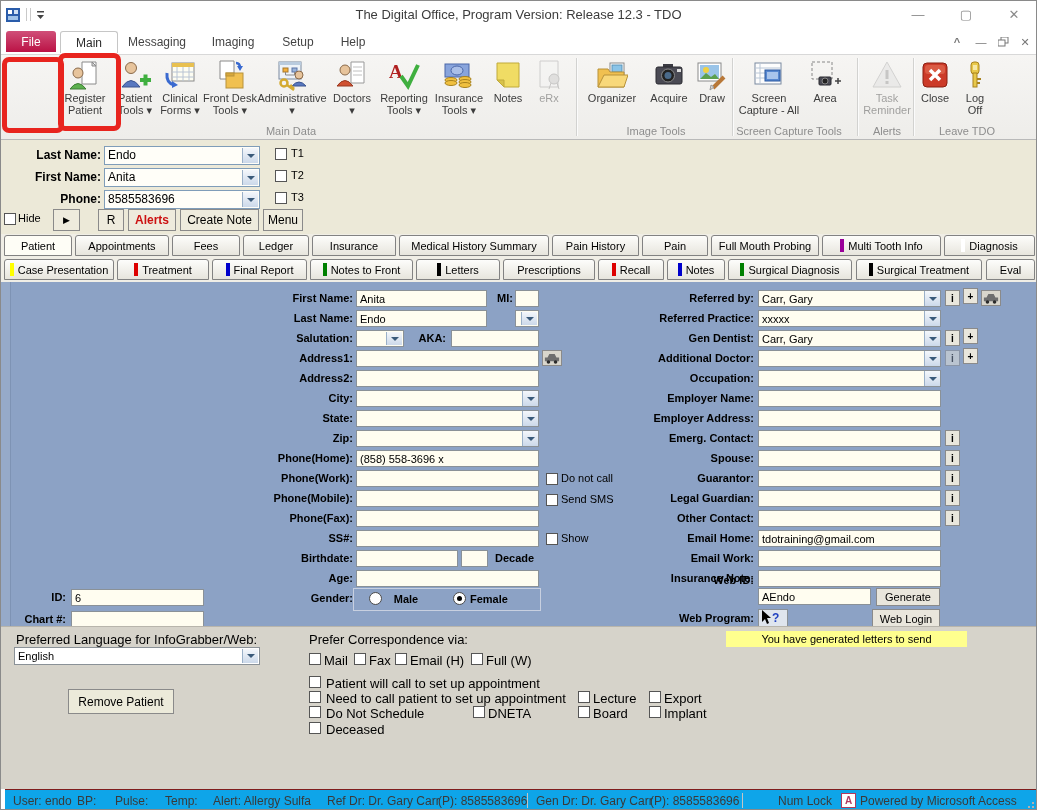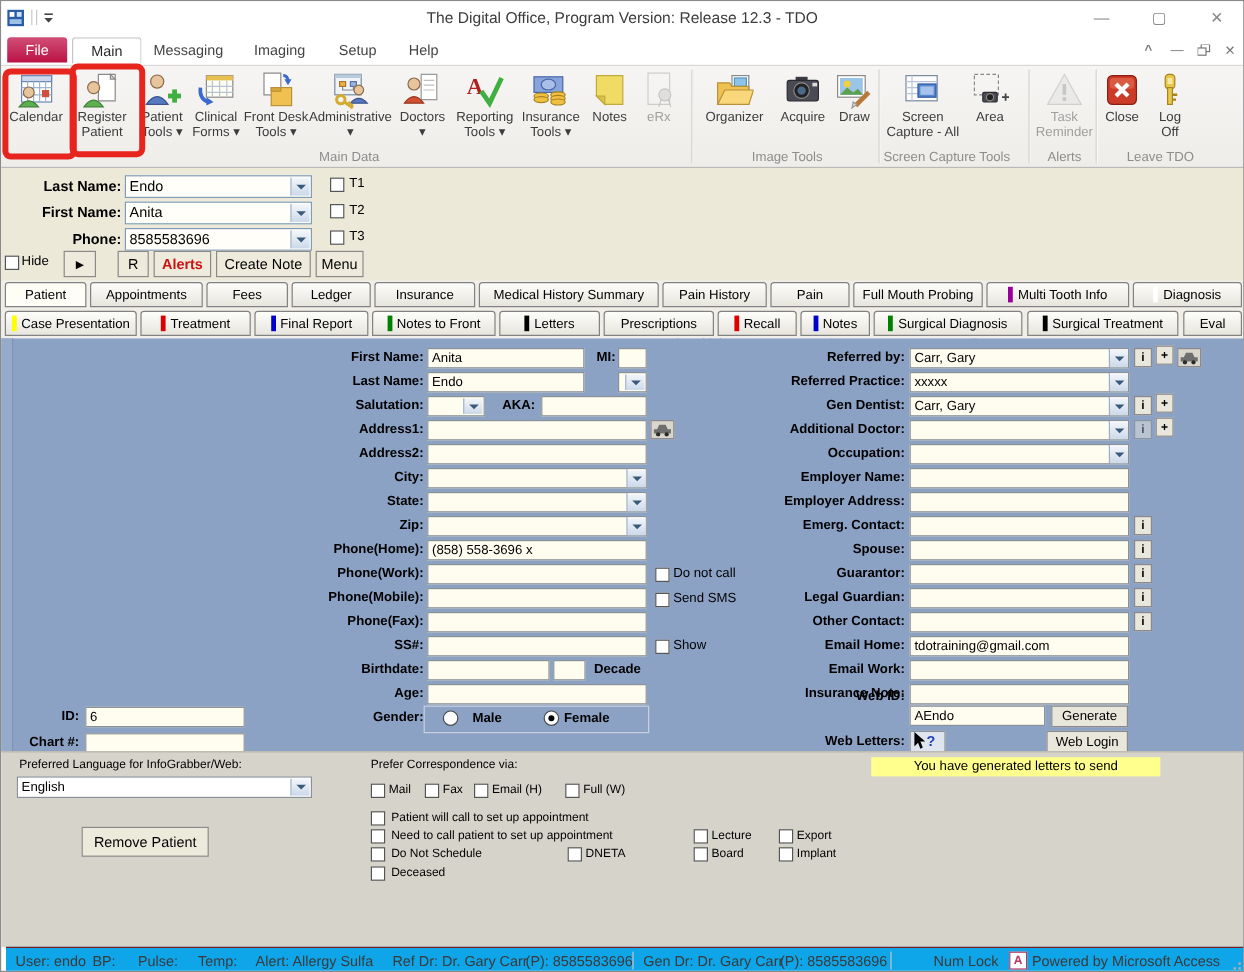--- a/index.html
+++ b/index.html
@@ -81,21 +81,21 @@
   .picbox{position:absolute;left:30px;top:64px;width:182px;height:135px;background:#e5e4e2;border:1px solid #aeaeae;
     box-sizing:border-box;font-size:11px;color:#1a1a1a;display:flex;align-items:center;justify-content:center;
     text-align:center;padding:8px 14px;line-height:14px;}
   .rad{position:absolute;width:13px;height:13px;border-radius:50%;background:#fff;border:1px solid #4a4a4a;box-sizing:border-box;}
   .rad.on::after{content:"";position:absolute;left:3px;top:3px;width:5px;height:5px;border-radius:50%;background:#000;}
   .gbtn{position:absolute;background:#e9e6dc;border:1px solid #8a8a8a;box-sizing:border-box;font-size:11px;color:#000;
     display:flex;align-items:center;justify-content:center;}
 
   
   .bottom{position:absolute;left:0;top:625px;width:100%;height:163px;background:#d6d3ca;border-top:1px solid #b8b5ac;box-sizing:border-box;}
-  .blbl{position:absolute;font-size:10px;color:#000;white-space:nowrap;}
+  .blbl{position:absolute;font-size:13px;color:#000;white-space:nowrap;}
   .notice{position:absolute;left:725px;top:4px;width:241px;height:16px;background:#ffff8e;font-size:11px;color:#000;
     display:flex;align-items:center;justify-content:center;}
 
   
   .statusbar{position:absolute;left:4px;top:788px;width:100%;height:22px;background:#0ea5e9;border-top:1px solid #7f1d1d;box-sizing:border-box;}
   .st{position:absolute;top:4px;font-size:12px;color:#3a3a3a;white-space:nowrap;}
   .stsep{position:absolute;top:3px;width:1px;height:15px;background:#c4c4c4;}
   .abadge{position:absolute;top:3px;width:13px;height:13px;border:1px solid #b13a5e;color:#b13a5e;background:#fff;
     font-size:10px;font-weight:bold;display:flex;align-items:center;justify-content:center;}
   .grip{position:absolute;right:2px;top:8px;width:10px;height:10px;}
@@ -138,31 +138,20 @@
       <svg width="11" height="10">
           <rect x="3" y="0" width="7" height="6" fill="none" stroke="#777"></rect>
           <rect x="0" y="3" width="7" height="6" fill="#fff" stroke="#777"></rect>
         </svg>
     </div>
     <div class="mdi" style="left:1016px;width:16px">✕</div>
   </div>
 
   <div class="ribbon">
 
-    <div class="ritem" style="left:2px;width:54px">
-      <svg class="ric" viewBox="0 0 32 32">
-        <rect x="4" y="4" width="25" height="22" fill="#fff" stroke="#6a87b4"></rect>
-          <rect x="4" y="4" width="25" height="5" fill="#cdd9ea" stroke="#6a87b4"></rect>
-        <path d="M9 9V26 M14 9V26 M19 9V26 M24 9V26 M4 14H29 M4 20H29" stroke="#9fb4cf" fill="none"></path>
-        <rect x="21" y="16" width="6" height="6" fill="#d05040"></rect>
-        <circle cx="10" cy="18" r="4.5" fill="#e7c49c" stroke="#8a6a4a"></circle>
-          <path d="M2 30 Q10 20 18 30 Z" fill="#5cb04e" stroke="#3f7e36"></path>
-      </svg>
-      <span>Calendar</span><br><span></span>
-    </div>
     <div class="ritem" style="left:58px;width:52px">
       <svg class="ric" viewBox="0 0 32 32">
         <path d="M13 3 H27 V25 H13 Z" fill="#fff" stroke="#8a8a8a"></path>
           <path d="M23 3 L27 7 L23 7 Z" fill="#d8d8d8" stroke="#8a8a8a"></path>
         <circle cx="9" cy="14" r="5" fill="#e7c49c" stroke="#8a6a4a"></circle>
           <path d="M1 30 Q9 19 17 30 Z" fill="#5cb04e" stroke="#3f7e36"></path>
       </svg>
       <span>Register</span><br><span>Patient</span>
     </div>
     <div class="ritem" style="left:112px;width:44px">
@@ -664,21 +653,21 @@
     <span class="flbl" style="left:590px;top:270px;width:163px">Email Work:</span>
     <div class="fld" style="left:757px;top:268px;width:183px"></div>
 
     <span class="flbl" style="left:590px;top:290px;width:163px">Insurance Note:</span>
     <div class="fld" style="left:757px;top:288px;width:183px"></div>
 
     <span class="flbl" style="left:590px;top:292px;width:163px">Web ID:</span>
     <div class="fld" style="left:757px;top:306px;width:113px">AEndo</div>
     <div class="gbtn" style="left:875px;top:306px;width:64px;height:18px">Generate</div>
 
-    <span class="flbl" style="left:590px;top:330px;width:163px">Web Letters:</span>
+    <span class="flbl" style="left:590px;top:330px;width:163px">Web Program:</span>
     <div class="abs" style="left:757px;top:327px;width:30px;height:19px;background:#dfe5ee;border:1px solid #8a9197;box-sizing:border-box">
       <svg width="26" height="15" viewBox="0 0 26 15">
         <polygon points="3,0 3,12 6,9 8,14 10,13 8,8 12,8" fill="#000"></polygon>
         <text x="13" y="12" font-size="12" font-weight="bold" fill="#2040c0" font-family="Liberation Sans,sans-serif">?</text>
       </svg>
     </div>
     <div class="gbtn" style="left:871px;top:327px;width:68px;height:19px">Web Login</div>
   </div>
 
   <div class="bottom">

